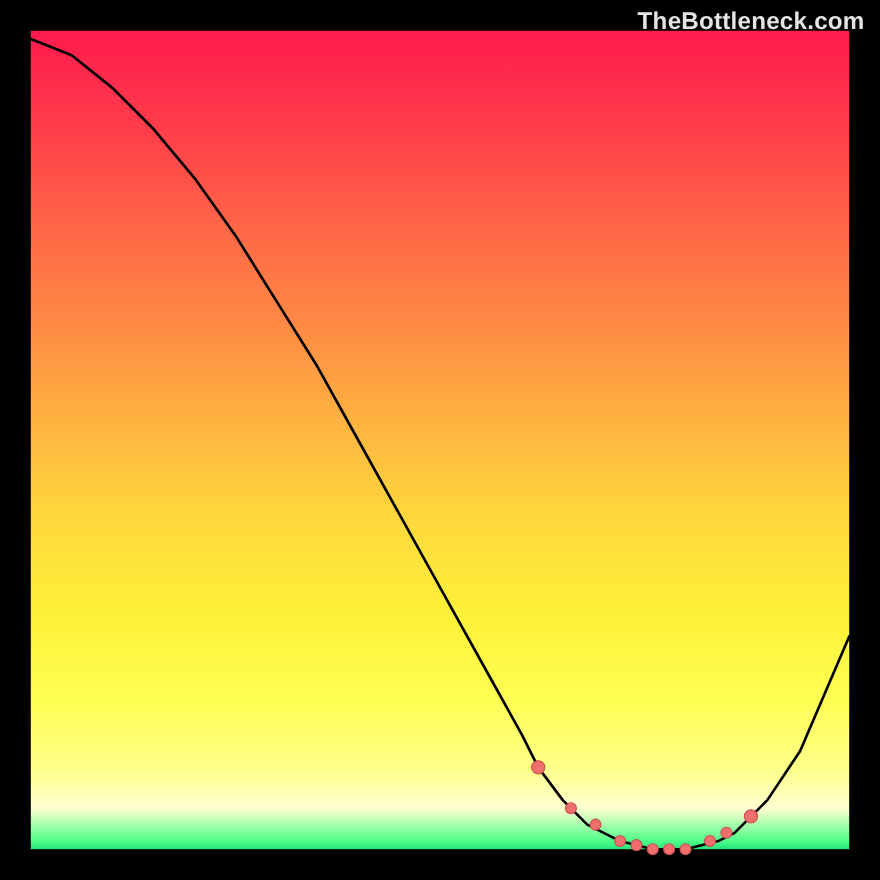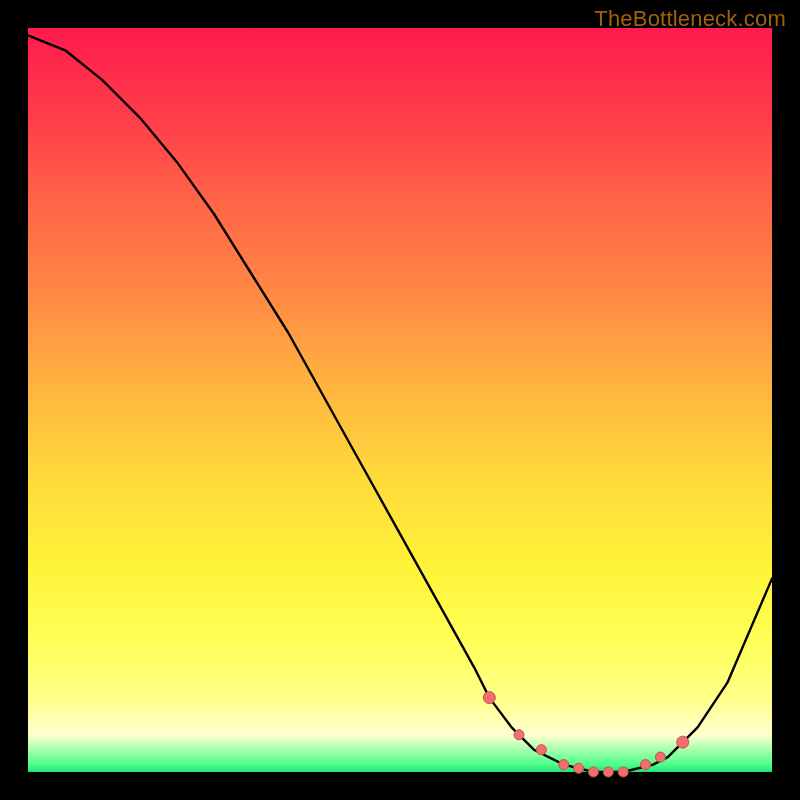--- a/index.html
+++ b/index.html
@@ -36,23 +36,23 @@
       #ffff55 82%,
       #ffff88 90%,
       #ffffd0 95%,
       #4dff88 99%,
       #22e37a 100%);
   }
   .watermark {
     position: absolute;
     top: 6px;
     right: 14px;
-    color: #a16207;
+    color: #e5e5e5;
     font-size: 22px;
-    font-weight: 400;
+    font-weight: 700;
     letter-spacing: 0.2px;
   }
   svg.curve {
     position: absolute;
     top: 28px;
     left: 28px;
     width: 744px;
     height: 744px;
     overflow: visible;
   }

